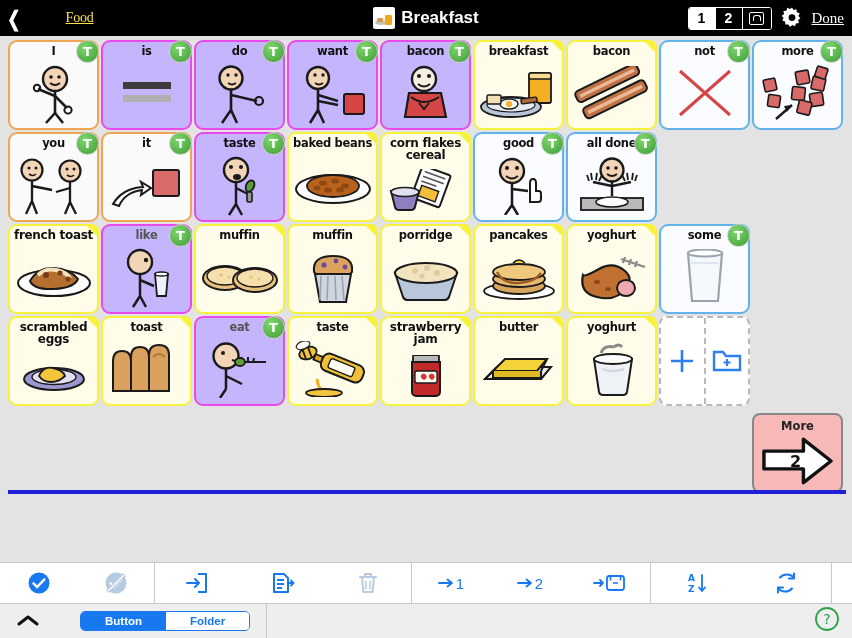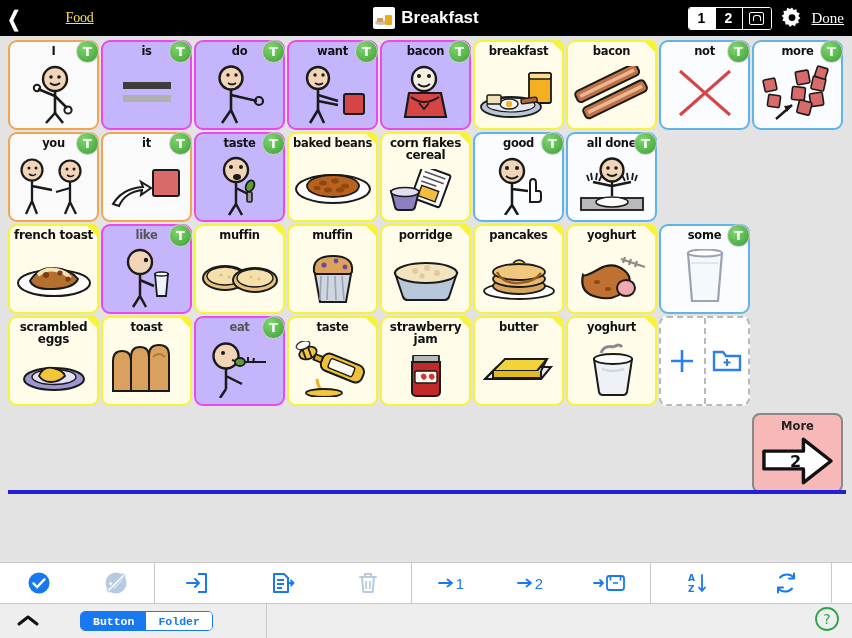--- a/index.html
+++ b/index.html
@@ -217,23 +217,23 @@
   #collapse-chevron {
     width: 56px; display: flex; align-items: center; justify-content: center;
     cursor: pointer;
   }
   #bf-toggle {
     display: flex; border: 1px solid #1878f0; border-radius: 5px;
     overflow: hidden; height: 20px; margin-left: 24px;
   }
   #bf-toggle .seg {
     display: flex; align-items: center; justify-content: center;
-    font-size: 11.5px; font-weight: 700; padding: 0 12px;
+    font-size: 11.5px; font-weight: 700; padding: 0 24px;
     cursor: pointer; color: #1878f0; background: #fff;
-    font-family: Liberation Mono, monospace;
+    font-family: Liberation Sans, sans-serif;
   }
   #bf-toggle .seg.active { background: #1878f0; color: #fff; }
   #bb-div {
     position: absolute; left: 266px; top: 0; bottom: 0;
     width: 1px; background: #c8c8c8;
   }
   #help-icon {
     position: absolute; right: 12px; top: 50%; transform: translateY(-50%);
     cursor: pointer;
   }

